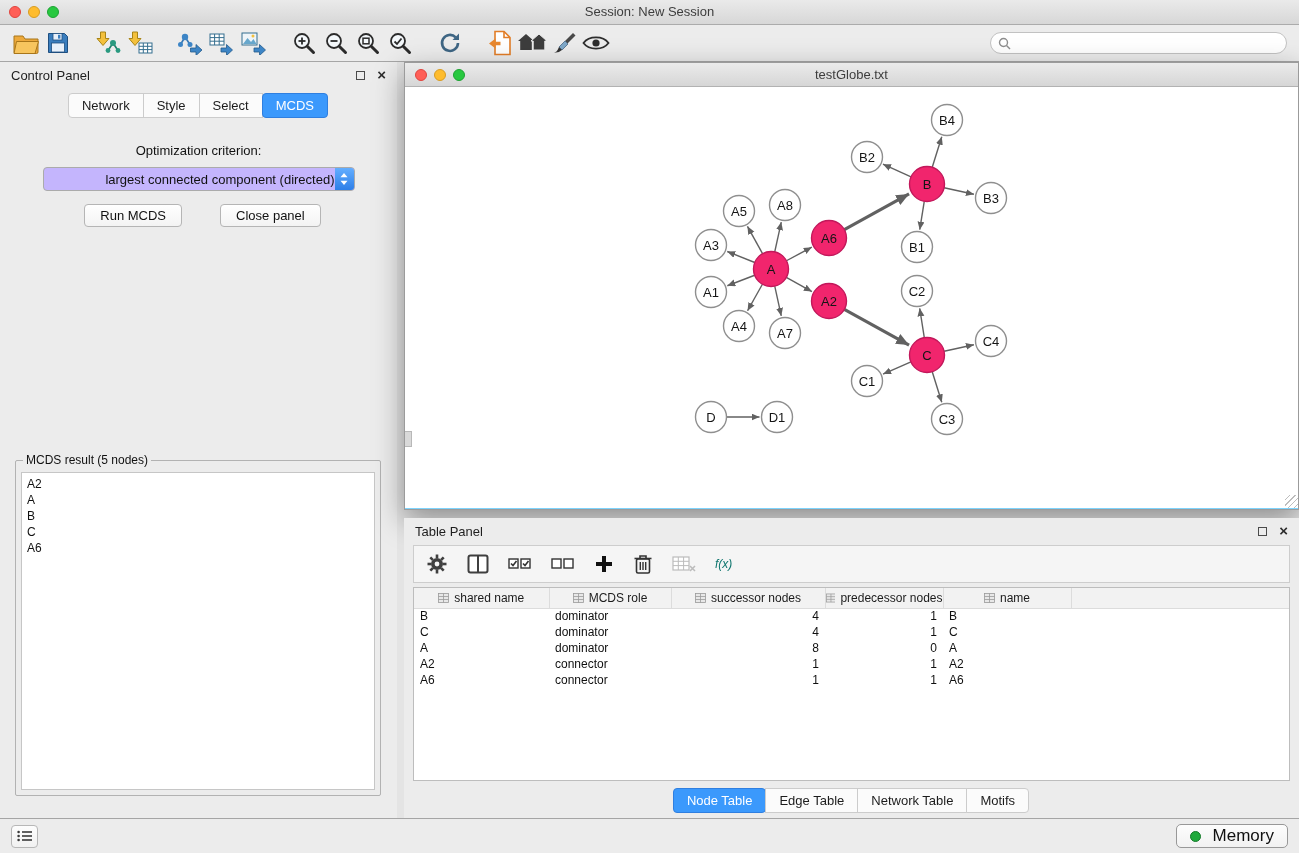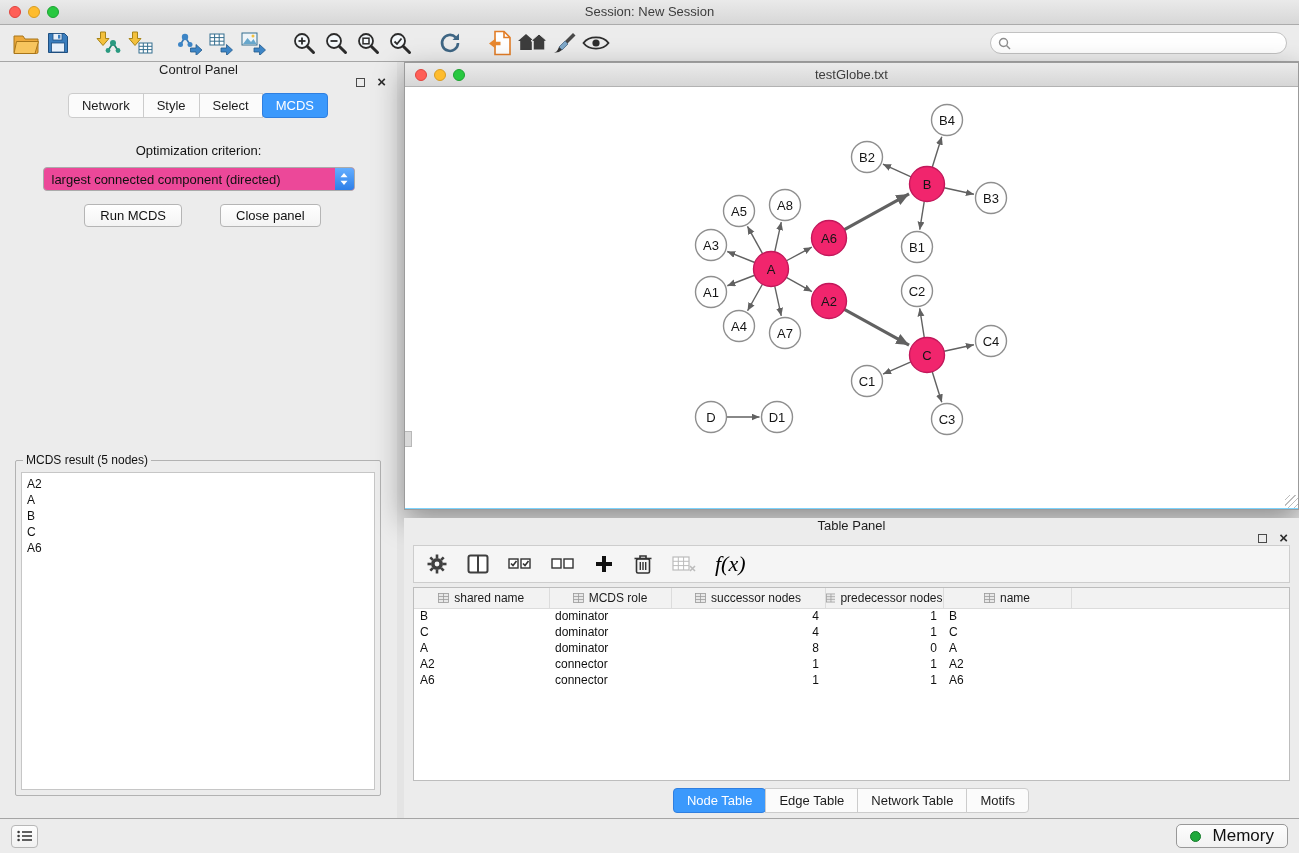--- a/index.html
+++ b/index.html
@@ -22,36 +22,36 @@
     background: #ececec; border-bottom: 1px solid #a6a6a6; display: flex; align-items: center; padding: 0 10px; }
   .tbtn { width: 32px; height: 30px; display: flex; align-items: center; justify-content: center;
     background: none; border: none; cursor: default; }
   .tb-sep { width: 18px; }
   .search-wrap { margin-left: auto; position: relative; margin-right: 2px; }
   .search-wrap svg { position: absolute; left: 8px; top: 5px; }
   .search-input { width: 297px; height: 22px; border-radius: 12px; border: 1px solid #c2c2c2;
     background: #fff; padding: 0 10px 0 26px; font-size: 12px; outline: none; font-family: "Liberation Sans", sans-serif; }
 
   
-  .panel-header { height: 26px; display: flex; align-items: center; padding: 0 11px; font-size: 13px; color: #1e1e1e; flex-direction: column; }
+  .panel-header { height: 26px; display: flex; align-items: center; padding: 0 11px; font-size: 13px; color: #1e1e1e; }
   .hdr-icons { margin-left: auto; display: flex; gap: 12px; align-items: center; }
   .float-box { width: 9px; height: 9px; border: 1.6px solid #4a4a4a; display: inline-block; }
   .close-x { font-size: 15px; font-weight: bold; color: #2e2e2e; line-height: 10px; }
 
   
   .control-panel { position: absolute; left: 0; top: 62px; width: 397px; height: 756px; background: #ececec; }
   .cp-tabs { display: flex; justify-content: center; margin-top: 5px; }
   .tab { font-size: 13px; padding: 4px 13px; background: #fbfbfb; border: 1px solid #cccccc;
     color: #1c1c1c; margin-left: -1px; cursor: default; }
   .tab:first-child { border-radius: 4px 0 0 4px; }
   .tab:last-child { border-radius: 0 4px 4px 0; }
   .tab.selected { background: #3b99fc; border-color: #2f7fe0; color: #fff; border-radius: 4px; }
   .cp-label { text-align: center; font-size: 13px; color: #111; margin-top: 25px; }
-  .cp-select { width: 312px; height: 24px; margin: 9px auto 4px; background: #ec4899; border: 1px solid #ababab;
-    border-radius: 4px; display: flex; align-items: center; font-size: 13px; color: #111; position: relative; }
+  .cp-select { width: 312px; height: 24px; margin: 9px auto 4px; background: #c4b5fd; border: 1px solid #ababab;
+    border-radius: 4px; display: flex; align-items: center; font-size: 13px; color: #111; position: relative; text-align: right; }
   .cp-select .dd-text { padding-left: 8px; flex: 1; white-space: nowrap; overflow: hidden; }
   .dd-stepper { width: 19px; height: 22px; background: linear-gradient(#63aeff, #2e7fe8);
     border-radius: 0 3px 3px 0; display: flex; align-items: center; justify-content: center; }
   .cp-buttons { display: flex; justify-content: center; gap: 30px; margin-top: 13px; }
   .mac-btn { font-size: 13px; color: #111; background: linear-gradient(#ffffff, #f3f3f3);
     border: 1px solid #b5b5b5; border-radius: 4px; padding: 3px 15px; height: 23px; cursor: default;
     font-family: "Liberation Sans", sans-serif; margin-left: 8px; }
   .mcds-fieldset { position: absolute; left: 15px; top: 391px; width: 366px; height: 343px;
     border: 1px solid #b2b2b2; border-radius: 2px; padding: 5px; background: #ececec; }
   .mcds-fieldset legend { font-size: 12px; color: #111; padding: 0 3px; margin-left: 2px; }
@@ -71,21 +71,21 @@
   .nw-nub { position: absolute; left: 0; top: 344px; width: 7px; height: 16px;
     background: #d9d9d9; border: 1px solid #b8b8b8; border-left: none; }
   .nw-resize { position: absolute; right: 0; bottom: 0; width: 13px; height: 13px;
     background: repeating-linear-gradient(135deg, transparent 0 3px, #bdbdbd 3px 4px); }
 
   
   .table-panel { position: absolute; left: 404px; top: 518px; width: 895px; height: 300px; background: #ececec; }
   .tp-toolbar { margin: 1px 9px 0; height: 38px; background: #f5f5f5; border: 1px solid #cdcdcd;
     display: flex; align-items: center; padding: 0 12px; gap: 19px; }
   .tp-tool { display: flex; align-items: center; justify-content: center; background: none; border: none; cursor: default; }
-  .fx-label { font-family: Liberation Serif, serif; font-style: italic; font-size: 22px; color: #000000; }
+  .fx-label { font-family: Liberation Sans, sans-serif; font-style: italic; font-size: 12px; color: #0f766e; }
   .tp-table-wrap { margin: 4px 9px 0; background: #fff; border: 1px solid #bdbdbd; height: 194px; overflow: hidden; }
   table.node-table { border-collapse: collapse; width: 100%; font-size: 12px; table-layout: fixed; }
   table.node-table th { background: #f2f2f2; border: 1px solid #dcdcdc; border-top: none; height: 20px;
     font-weight: normal; font-size: 12px; color: #1b1b1b; white-space: nowrap; }
   table.node-table th:first-child { border-left: none; }
   table.node-table th:last-child { border-right: none; }
   table.node-table th .col-inner { display: flex; align-items: center; justify-content: center; gap: 5px; }
   table.node-table td { height: 16px; padding: 0 6px; color: #101010; white-space: nowrap; overflow: hidden; }
   td.c0 { padding-left: 7px; }
   td.c1 { padding-left: 11px; }

